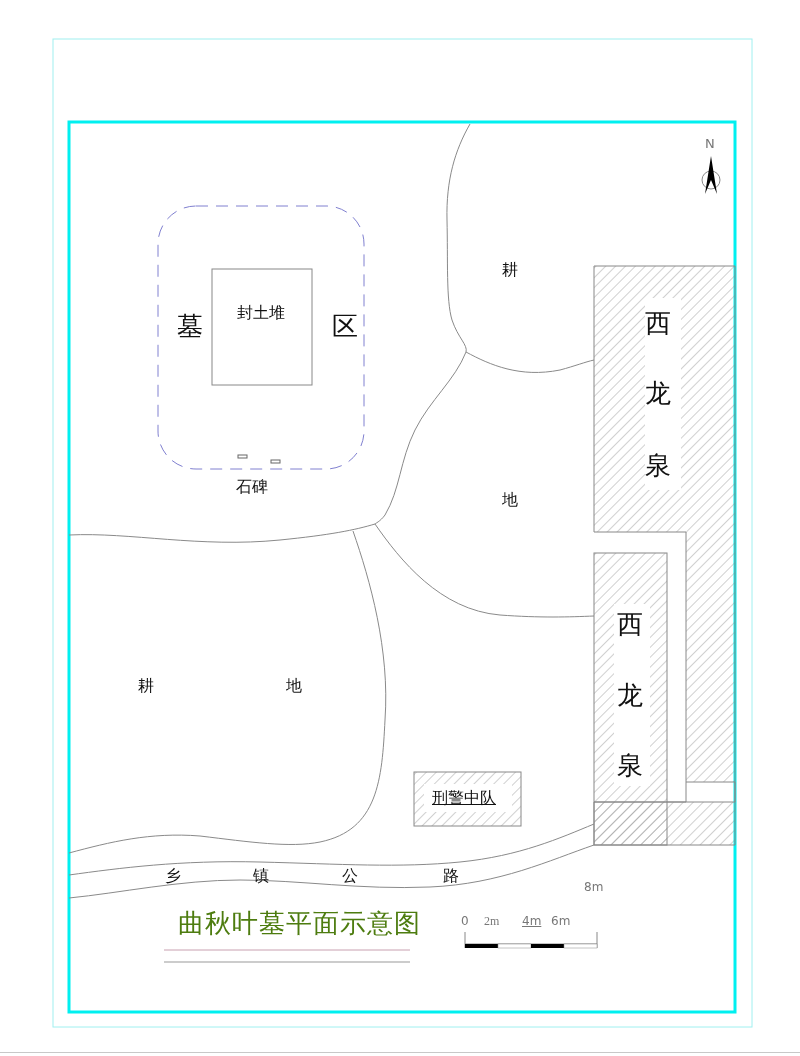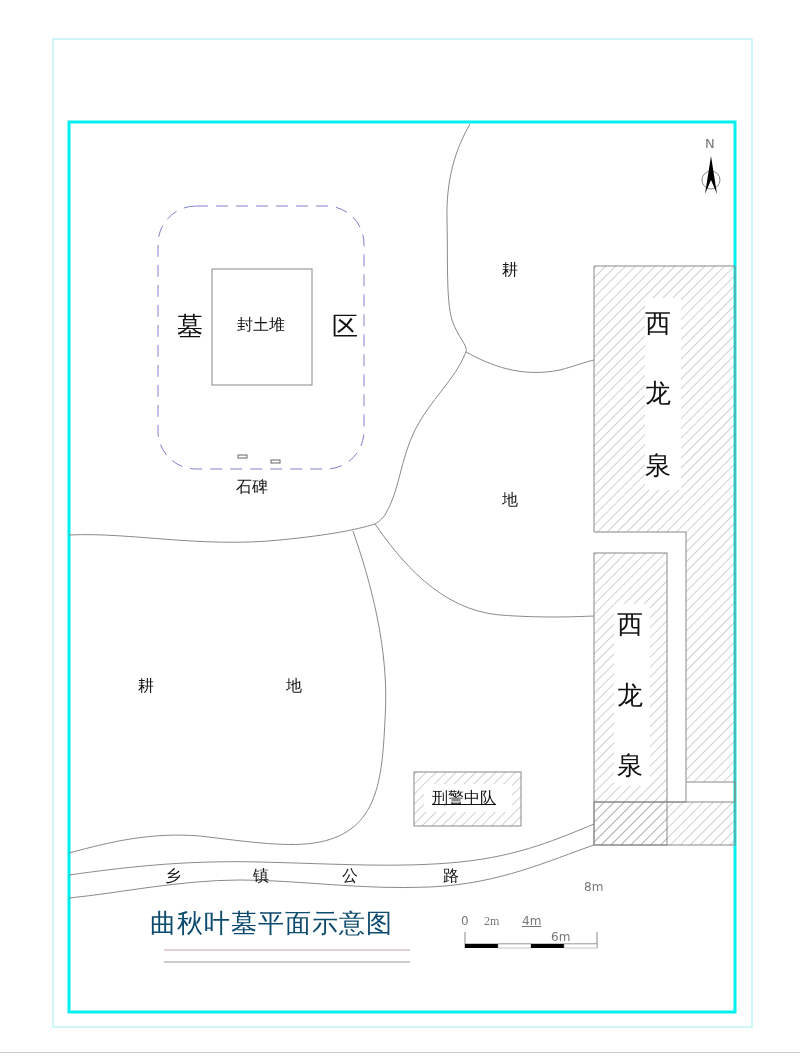--- a/index.html
+++ b/index.html
@@ -3,21 +3,21 @@
 <meta charset="utf-8">
 <style>
   html, body { margin: 0; padding: 0; background: #ffffff; }
   body { width: 800px; height: 1056px; position: relative; overflow: hidden;
          font-family: "DejaVu Serif", "Liberation Serif", serif; }
   .bottom-rule { position: absolute; left: 0; top: 1052px; width: 800px; height: 1px; background: #c8c8c8; }
   svg { position: absolute; left: 0; top: 0; }
   .lbl { position: absolute; color: #111; white-space: nowrap; line-height: 1; }
   .lbl-lg { font-size: 26px; }
   .lbl-sm { font-size: 16px; }
-  .title { position: absolute; left: 150px; top: 906px; font-size: 26px; color: #0c4a6e; letter-spacing: 1px; }
+  .title { position: absolute; left: 178px; top: 906px; font-size: 26px; color: #4d7c0f; letter-spacing: 1px; }
   .scale-txt { position: absolute; font-family: "DejaVu Sans", sans-serif; font-size: 12px; color: #777; }
 </style>
 </head>
 <body>
 
 <div class="bottom-rule"></div>
 
 <svg width="800" height="1056">
   <defs>
     <pattern id="hatch" patternUnits="userSpaceOnUse" width="7" height="7" patternTransform="rotate(45)">
@@ -69,21 +69,21 @@
     <rect x="498" y="944" width="33" height="4" fill="#fff" stroke="#888" stroke-width="0.5"></rect>
     <rect x="531" y="944" width="33" height="4" fill="#000"></rect>
     <rect x="564" y="944" width="33" height="4" fill="#fff" stroke="#888" stroke-width="0.5"></rect>
   </g>
 </svg>
 
 <div class="lbl" style="left:705px;top:137px;font-size:13px;color:#777;font-family:'DejaVu Sans',sans-serif;">N</div>
 
 <div class="lbl lbl-lg" style="left:177px;top:313px;">墓</div>
 <div class="lbl lbl-lg" style="left:332px;top:313px;">区</div>
-<div class="lbl lbl-sm" style="left:237px;top:317px;">封土堆</div>
+<div class="lbl lbl-sm" style="left:237px;top:305px;">封土堆</div>
 <div class="lbl lbl-sm" style="left:236px;top:479px;">石碑</div>
 
 <div class="lbl lbl-sm" style="left:502px;top:262px;">耕</div>
 <div class="lbl lbl-sm" style="left:502px;top:492px;">地</div>
 <div class="lbl lbl-sm" style="left:138px;top:678px;">耕</div>
 <div class="lbl lbl-sm" style="left:286px;top:678px;">地</div>
 
 <div class="lbl lbl-lg" style="left:645px;top:310px;">西</div>
 <div class="lbl lbl-lg" style="left:645px;top:380px;">龙</div>
 <div class="lbl lbl-lg" style="left:645px;top:452px;">泉</div>
@@ -96,14 +96,14 @@
 <div class="lbl lbl-sm" style="left:165px;top:868px;">乡</div>
 <div class="lbl lbl-sm" style="left:253px;top:868px;">镇</div>
 <div class="lbl lbl-sm" style="left:342px;top:868px;">公</div>
 <div class="lbl lbl-sm" style="left:443px;top:868px;">路</div>
 
 <div class="title">曲秋叶墓平面示意图</div>
 
 <div class="scale-txt" style="left:461px;top:914px;">0</div>
 <div class="scale-txt" style="left:484px;top:914px;font-family:Liberation Serif, serif;">2m</div>
 <div class="scale-txt" style="left:522px;top:914px;text-decoration:underline;">4m</div>
-<div class="scale-txt" style="left:551px;top:914px;margin-top:16px;">6m</div>
+<div class="scale-txt" style="left:551px;top:914px;">6m</div>
 <div class="scale-txt" style="left:584px;top:880px;">8m</div>
 
 </body></html>

